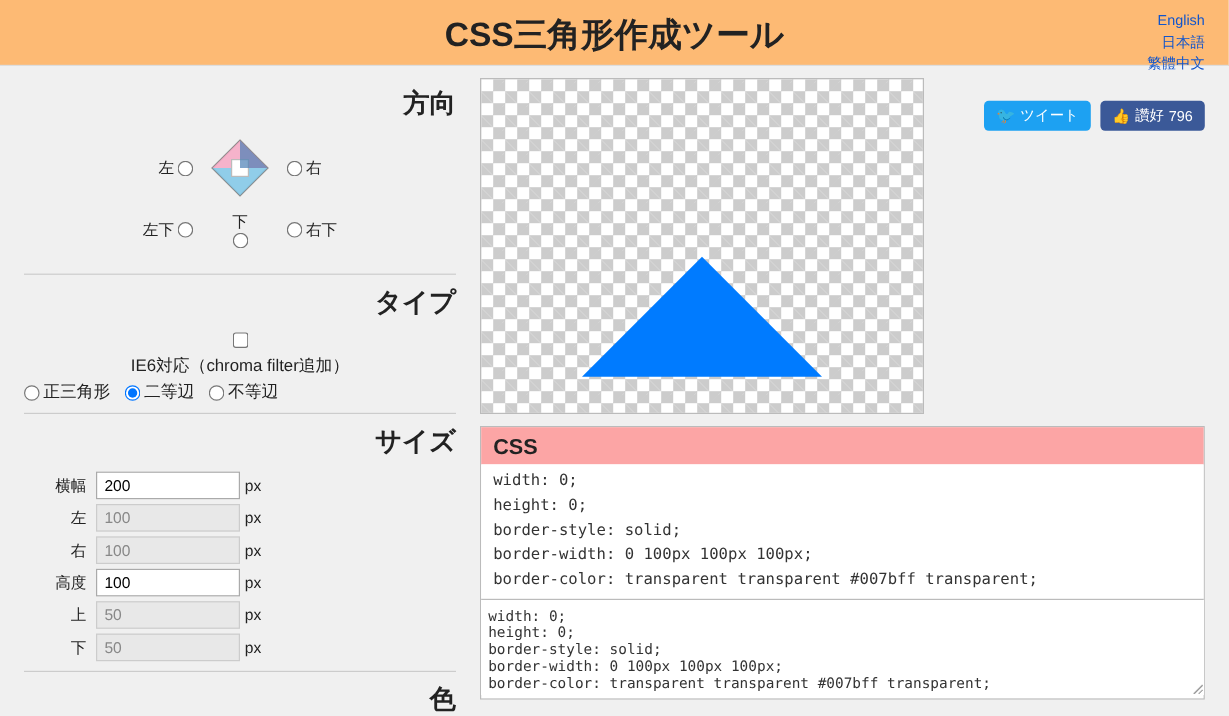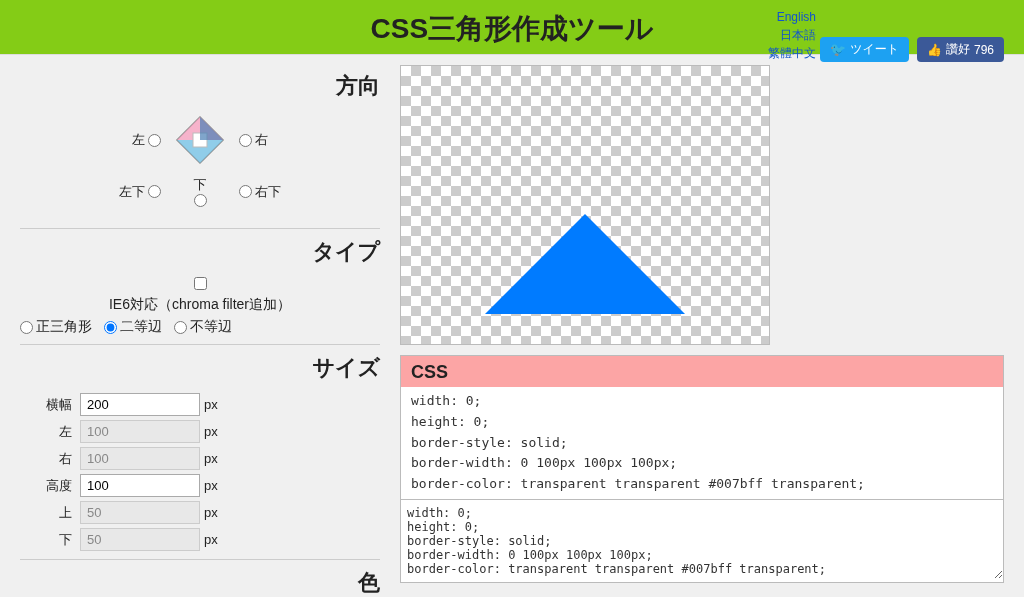--- a/index.html
+++ b/index.html
@@ -3,42 +3,42 @@
   <meta charset="utf-8">
   <style>
     * { box-sizing: border-box; margin: 0; padding: 0; }
     body {
       font-family: 'Hiragino Sans', 'Meiryo', 'MS Gothic', sans-serif;
       background: #f0f0f0;
       font-size: 14px;
       color: #222;
     }
     .header {
-      background: #84cc16;
+      background: #fdba74;
       padding: 10px 20px 6px 20px;
       display: flex;
       align-items: center;
       justify-content: center;
       position: relative;
       border-bottom: 1px solid #ddd;
     }
     .header-title {
       font-size: 28px;
       font-weight: bold;
       text-align: center;
       flex: 1;
     }
     .header-right {
       position: absolute;
       right: 20px;
       top: 8px;
       display: flex;
-      flex-direction: row;
+      flex-direction: column;
       align-items: flex-end;
-      gap: 4px;
+      gap: 20px;
     }
     .header-links {
       display: flex;
       flex-direction: column;
       align-items: flex-end;
       font-size: 12px;
       line-height: 1.5;
     }
     .header-links a {
       color: #1155cc;

